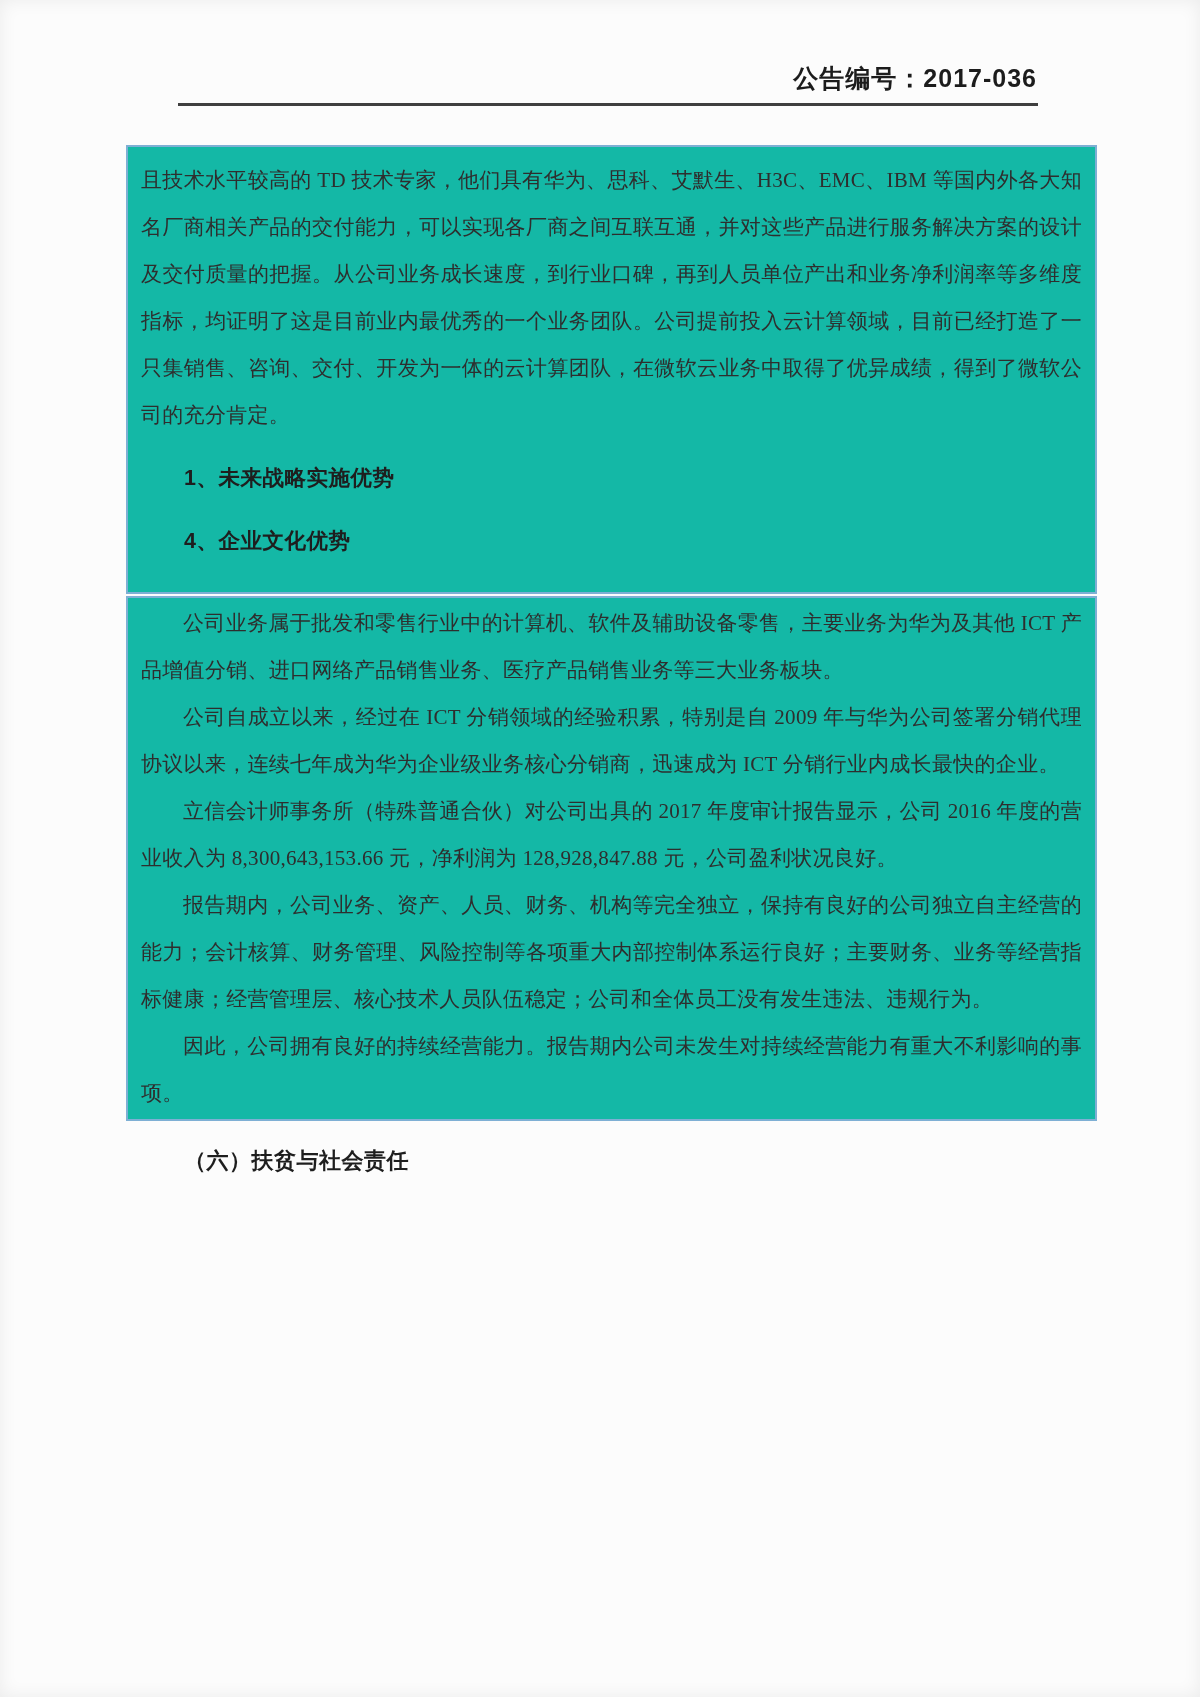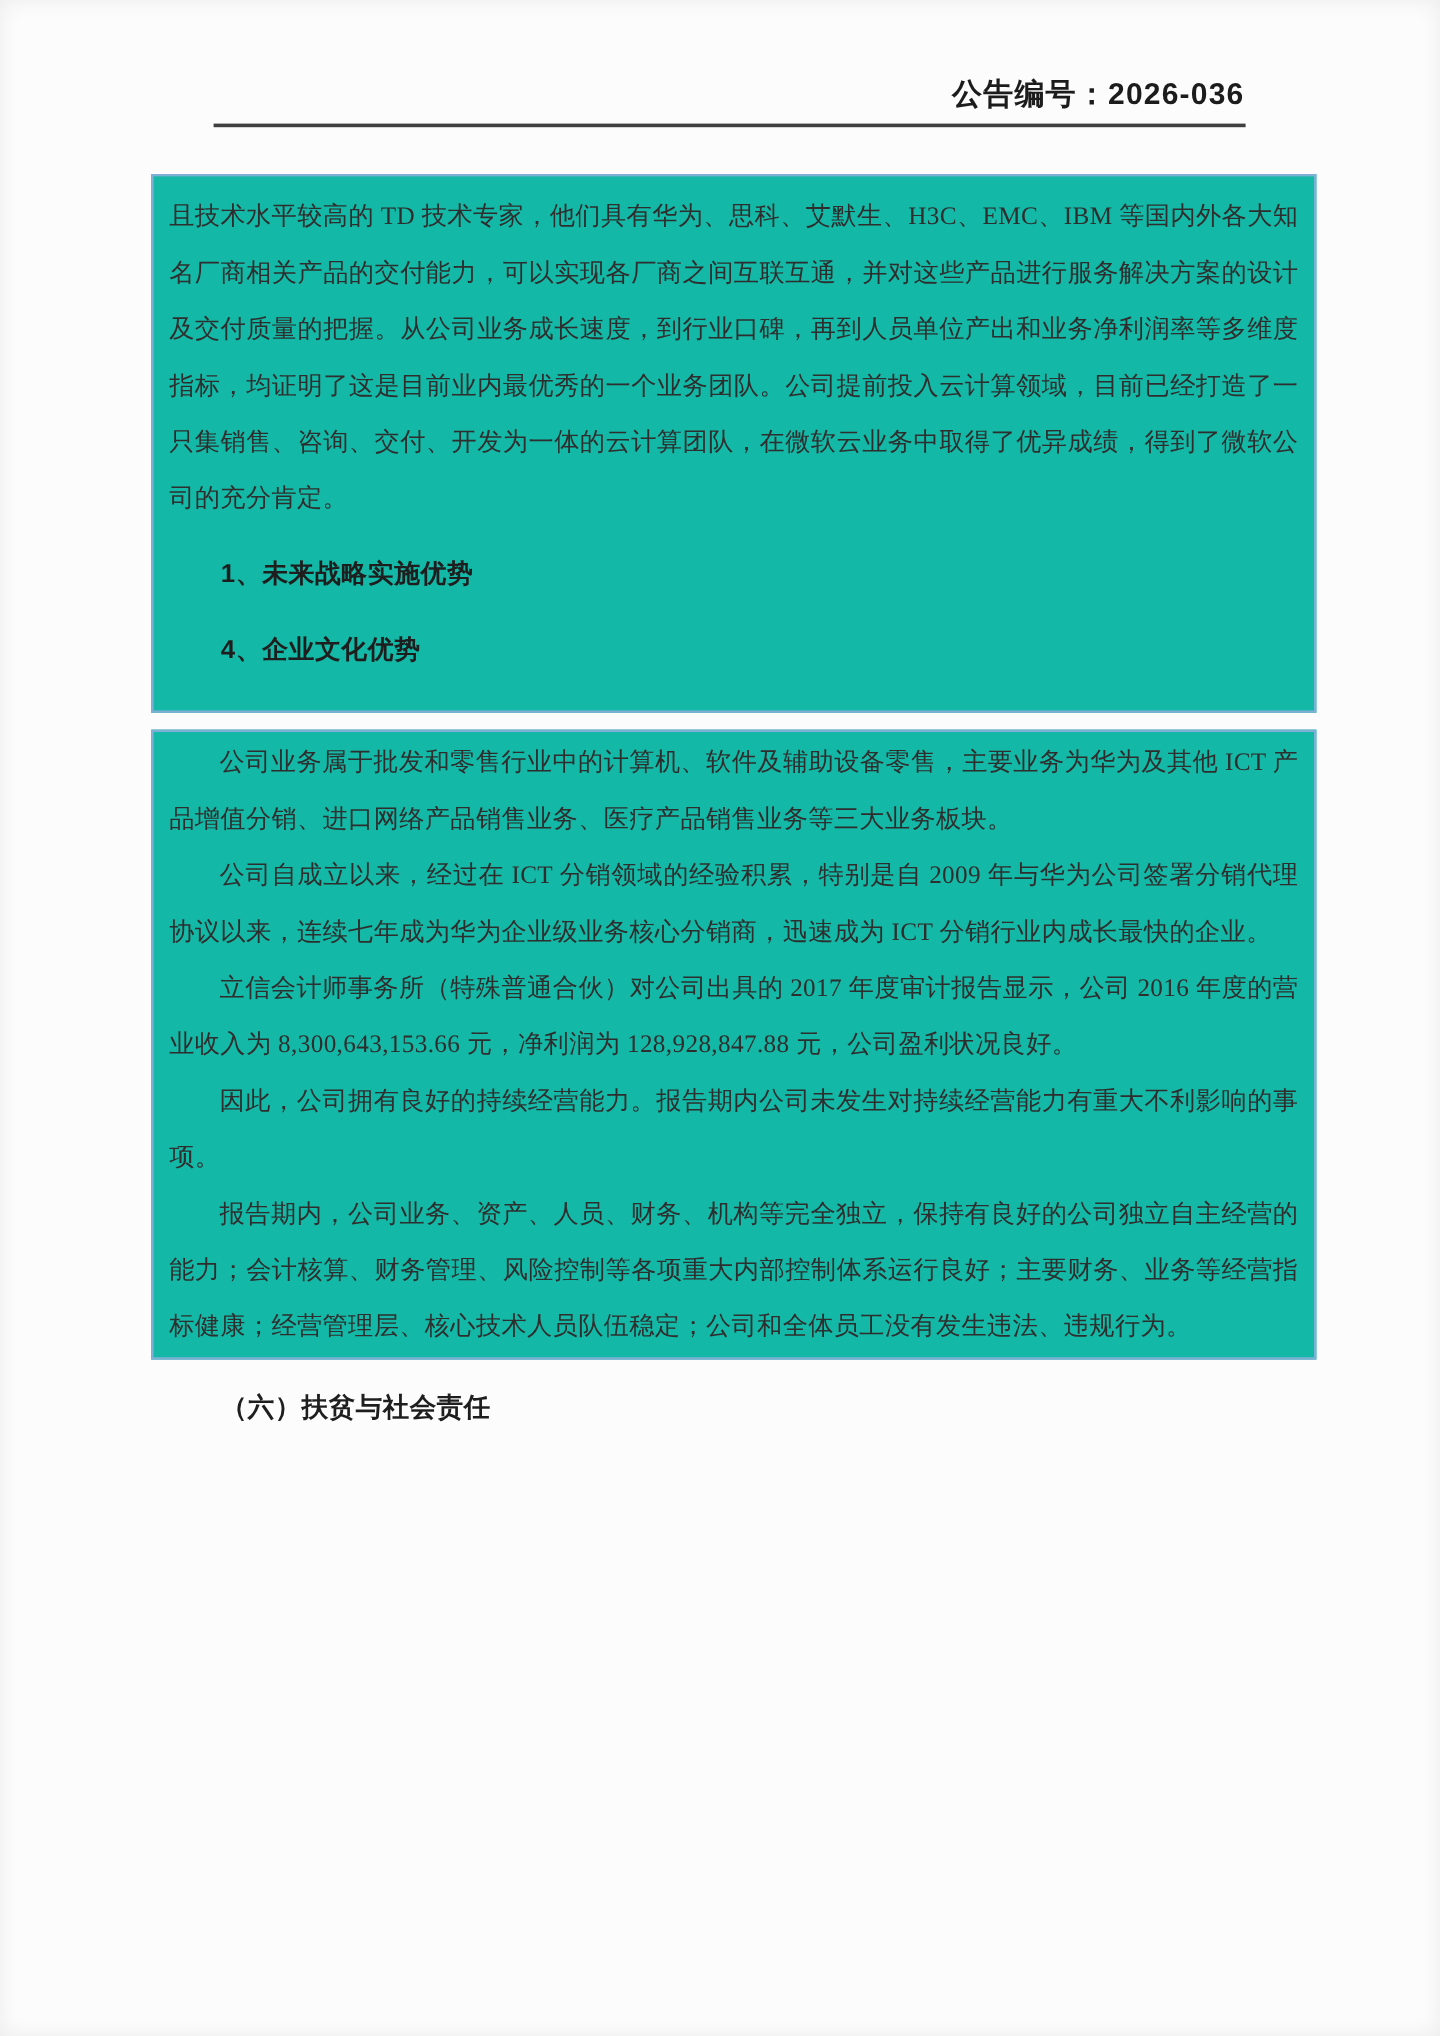--- a/index.html
+++ b/index.html
@@ -49,21 +49,21 @@
     left: 126px;
     width: 971px;
   }
   .text-box {
     border: 2px solid var(--box-border);
     background: #14b8a6;
     padding: 10px 13px 14px 13px;
   }
   .text-box.box-2 { padding: 2px 13px 2px 13px; }
   .box-1 { margin-top: 40px; }
-  .box-2 { margin-top: 14px; }
+  .box-2 { margin-top: 2px; }
   p.body-par {
     margin: 0;
     font-size: 21px;
     line-height: 47px;
     text-align: justify;
     text-indent: 2em;
     letter-spacing: 0.3px;
   }
   p.no-indent { text-indent: 0; }
   .inbox-heading {
@@ -86,40 +86,40 @@
     letter-spacing: 0.5px;
   }
   .outside-heading.last { margin-top: 16px; }
 </style>
 </head>
 <body>
 
 <div class="page">
 
   <div class="doc-header">
-    <div class="announce-no">公告编号：2026-036</div>
+    <div class="announce-no">公告编号：2017-036</div>
     <div class="header-rule"></div>
   </div>
 
   <div class="content">
 
     <div class="text-box box-1">
       <p class="body-par no-indent">且技术水平较高的 TD 技术专家，他们具有华为、思科、艾默生、H3C、EMC、IBM 等国内外各大知名厂商相关产品的交付能力，可以实现各厂商之间互联互通，并对这些产品进行服务解决方案的设计及交付质量的把握。从公司业务成长速度，到行业口碑，再到人员单位产出和业务净利润率等多维度指标，均证明了这是目前业内最优秀的一个业务团队。公司提前投入云计算领域，目前已经打造了一只集销售、咨询、交付、开发为一体的云计算团队，在微软云业务中取得了优异成绩，得到了微软公司的充分肯定。</p>
 
       <div class="inbox-heading">1、未来战略实施优势</div>
 
       <div class="inbox-heading">4、企业文化优势</div>
     </div>
 
 
     <div class="text-box box-2">
       <p class="body-par">公司业务属于批发和零售行业中的计算机、软件及辅助设备零售，主要业务为华为及其他 ICT 产品增值分销、进口网络产品销售业务、医疗产品销售业务等三大业务板块。</p>
       <p class="body-par">公司自成立以来，经过在 ICT 分销领域的经验积累，特别是自 2009 年与华为公司签署分销代理协议以来，连续七年成为华为企业级业务核心分销商，迅速成为 ICT 分销行业内成长最快的企业。</p>
       <p class="body-par">立信会计师事务所（特殊普通合伙）对公司出具的 2017 年度审计报告显示，公司 2016 年度的营业收入为 8,300,643,153.66 元，净利润为 128,928,847.88 元，公司盈利状况良好。</p>
+      <p class="body-par">报告期内，公司业务、资产、人员、财务、机构等完全独立，保持有良好的公司独立自主经营的能力；会计核算、财务管理、风险控制等各项重大内部控制体系运行良好；主要财务、业务等经营指标健康；经营管理层、核心技术人员队伍稳定；公司和全体员工没有发生违法、违规行为。</p>
       <p class="body-par">因此，公司拥有良好的持续经营能力。报告期内公司未发生对持续经营能力有重大不利影响的事项。</p>
-      <p class="body-par">报告期内，公司业务、资产、人员、财务、机构等完全独立，保持有良好的公司独立自主经营的能力；会计核算、财务管理、风险控制等各项重大内部控制体系运行良好；主要财务、业务等经营指标健康；经营管理层、核心技术人员队伍稳定；公司和全体员工没有发生违法、违规行为。</p>
     </div>
 
     <div class="outside-heading last">（六）扶贫与社会责任</div>
 
   </div>
 
 </div>
 
 </body></html>

